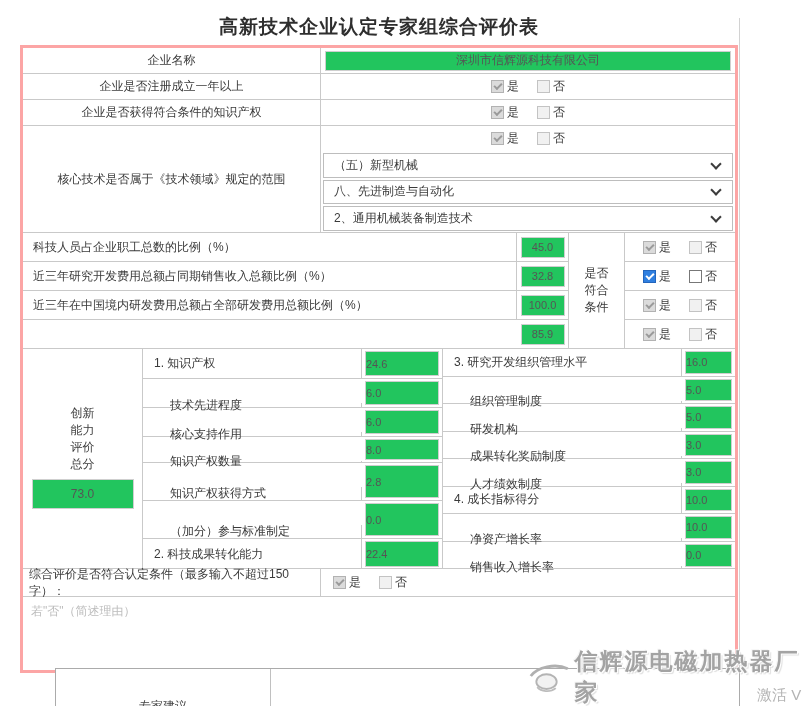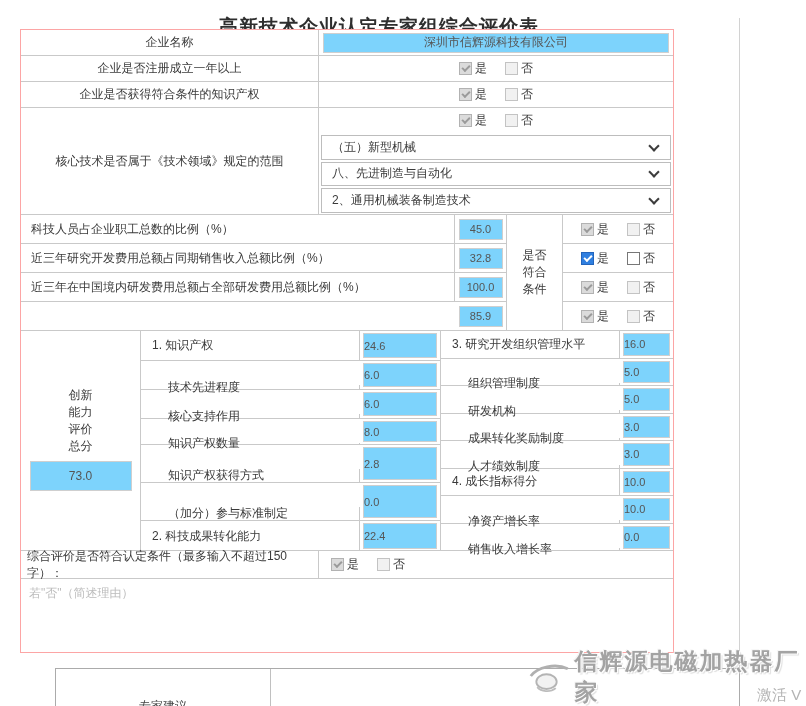--- a/index.html
+++ b/index.html
@@ -8,33 +8,33 @@
     position:relative; width:806px; height:706px; background:#ffffff;
     font-family:"Liberation Sans", sans-serif; color:#3a3a3a; overflow:hidden;
     font-size:12px;
   }
   .page-title {
     position:absolute; left:20px; top:14px; width:718px; text-align:center;
     font-size:19px; font-weight:bold; color:#2e2e2e; letter-spacing:1px;
   }
   .side-line { position:absolute; left:739px; top:18px; bottom:0; width:1px; background:#d2d2d2; }
 
-  .form { position:absolute; left:20px; top:29px; width:654px; border:1px solid #fca5a5; background:#fff; }
+  .form { position:absolute; left:20px; top:45px; width:718px; border:3px solid #fca5a5; background:#fff; }
 
   .trow { display:flex; border-bottom:1px solid #c9c9c9; }
   .h26 { height:26px; }
   .cell-l {
     width:298px; border-right:1px solid #c9c9c9; display:flex;
     align-items:center; justify-content:center; text-align:center; padding:0 6px;
   }
   .cell-r { flex:1; display:flex; align-items:center; justify-content:center; }
   .cell-r.col { flex-direction:column; align-items:stretch; justify-content:flex-start; }
 
   .disabled-box {
-    background:#7dd3fc; border:1px solid #cfcfcf; color:#555;
+    background:#22c55e; border:1px solid #cfcfcf; color:#555;
     display:flex; align-items:center; justify-content:center;
   }
   .company-box { flex:1; height:20px; margin:0 4px; font-size:12px; }
 
   
   .cbp { display:flex; align-items:center; }
   .cb { position:relative; width:13px; height:13px; display:inline-block;
         border:1px solid #777; background:#fff; }
   .cb.dis { background:#f1f1f1; border-color:#c3c3c3; }
   .cb.dis-checked { background:#dbdbdb; border-color:#b2b2b2; }

